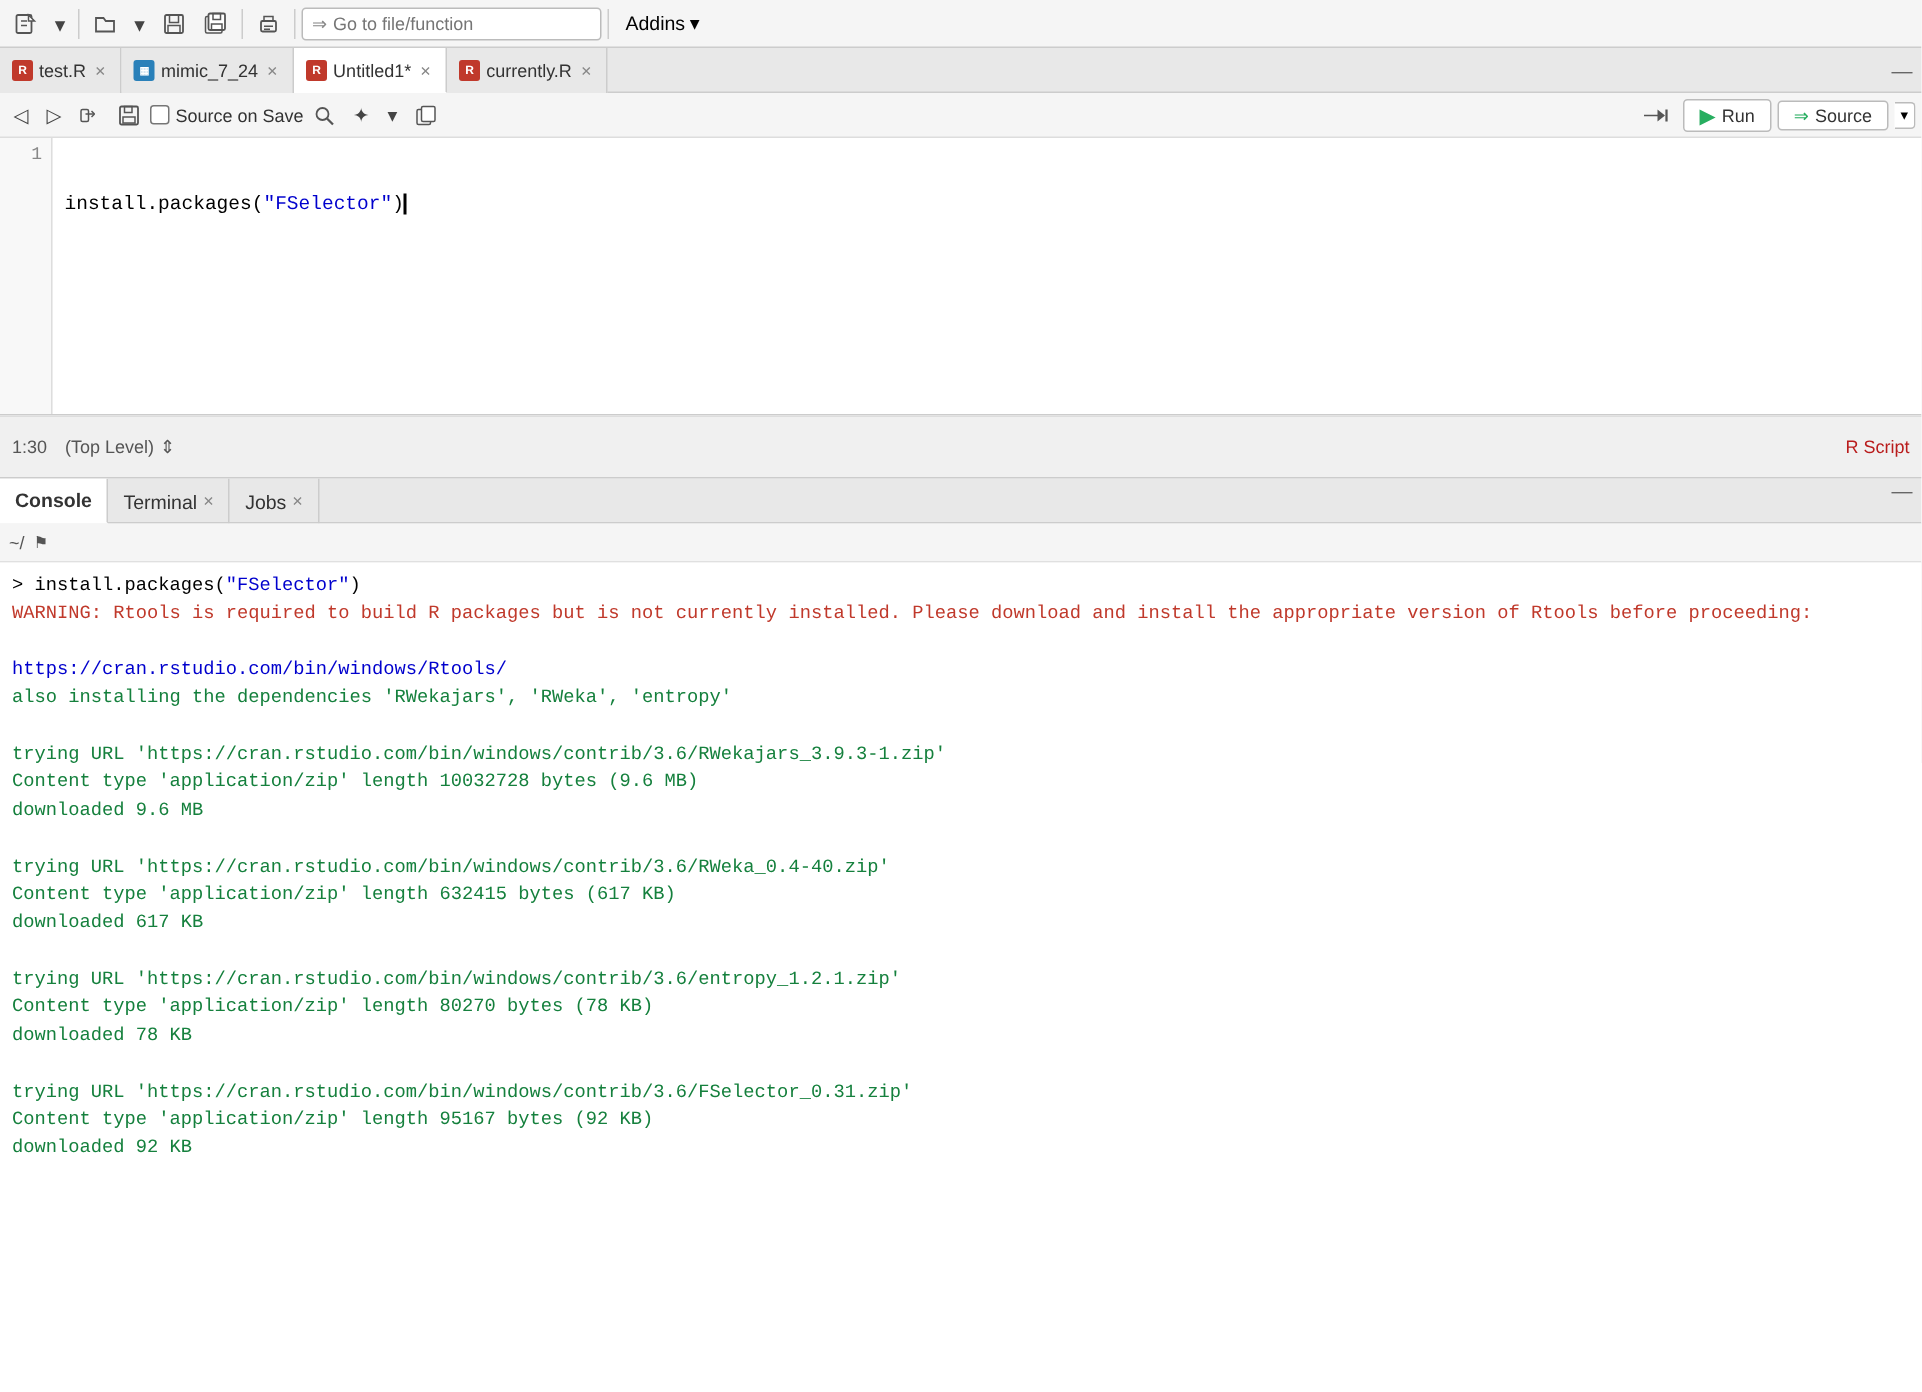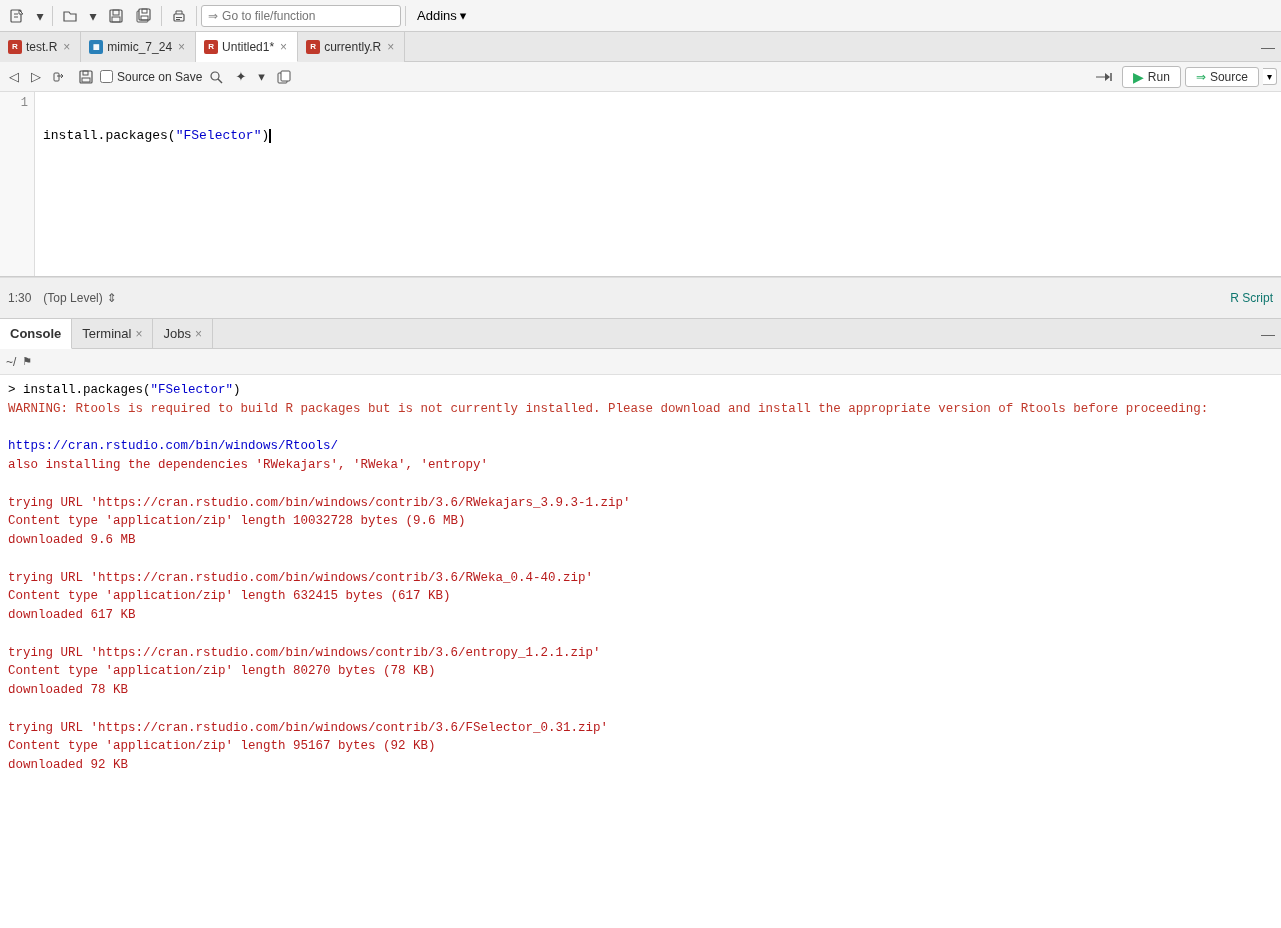--- a/index.html
+++ b/index.html
@@ -235,27 +235,27 @@
     }
     .status-bar .position { margin-right: 12px; }
     .status-bar .context {
       display: flex;
       align-items: center;
       gap: 4px;
     }
     .status-bar-right {
       margin-left: auto;
       font-size: 12px;
-      color: #0f766e;
+      color: #b91c1c;
     }
 
     
     .console-tabs-bar {
       display: flex;
-      align-items: center;
+      align-items: flex-start;
       background: #e8e8e8;
       border-bottom: 1px solid #ccc;
       height: 30px;
     }
     .console-tab {
       display: flex;
       align-items: center;
       padding: 0 10px;
       height: 30px;
       cursor: pointer;
@@ -294,21 +294,21 @@
       line-height: 1.5;
       overflow-y: auto;
       flex: 1;
       color: #c0392b;
     }
     .console-output .prompt { color: #000; }
     .console-output .cmd-text { color: #000; }
     .console-output .string-in-cmd { color: #0000cd; }
     .console-output .warning-text { color: #c0392b; }
     .console-output .url-text { color: #0000cd; }
-    .console-output .normal-text { color: #b91c1c; }
+    .console-output .normal-text { color: #15803d; }
 
     .console-wrapper {
       display: flex;
       flex-direction: column;
       flex: 1;
       overflow: hidden;
     }
 
     .main-wrapper {
       display: flex;

